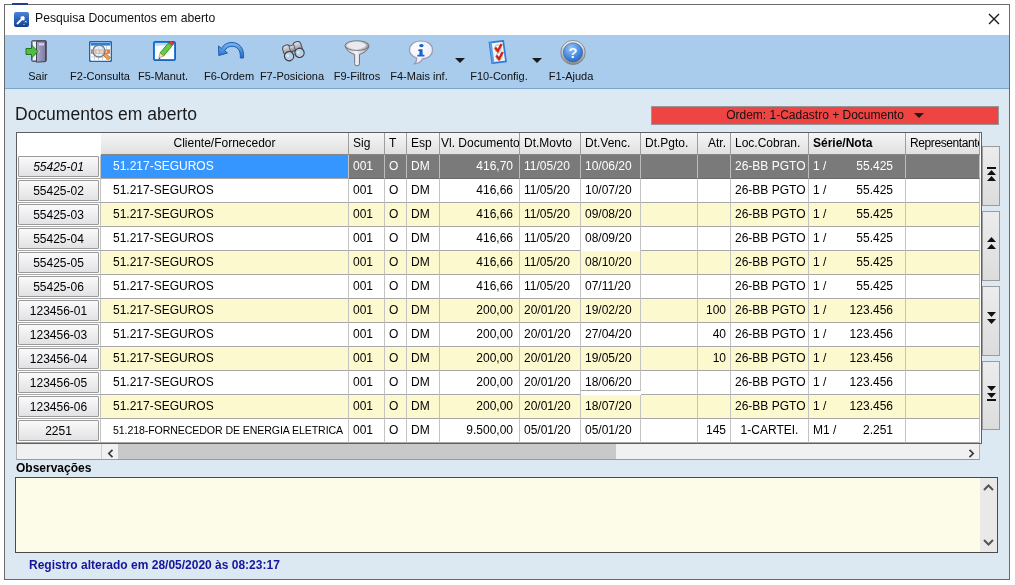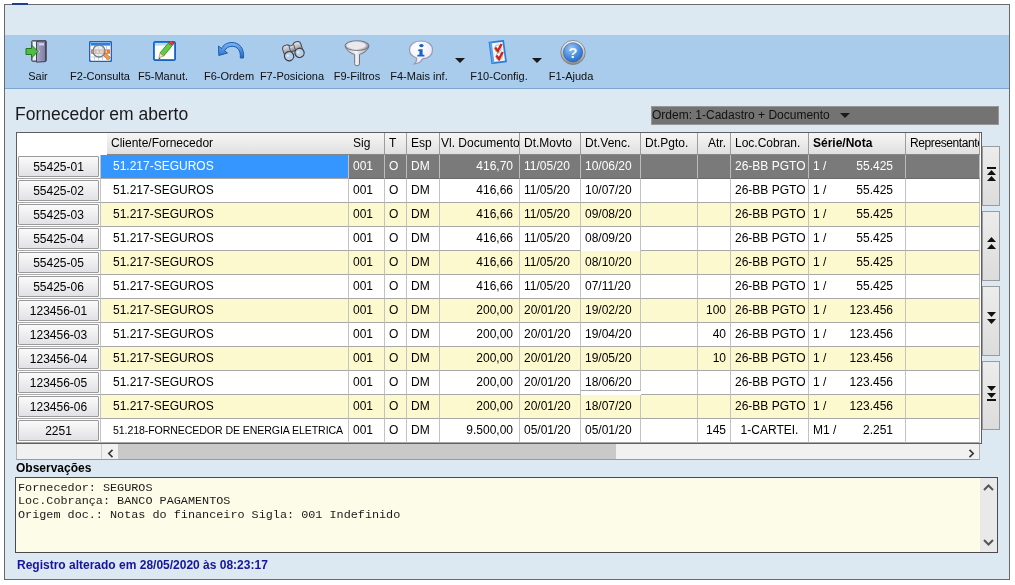--- a/index.html
+++ b/index.html
@@ -6,21 +6,21 @@
 html,body { width:1015px; height:585px; background:#ffffff; font-family:"Liberation Sans", sans-serif; }
 .abs { position:absolute; }
 .win { position:absolute; left:4px; top:4px; width:1006px; height:576px; border:1px solid #6a6a6a; background:#dce8f2; overflow:hidden; }
 .titlebar { position:absolute; left:0; top:0; width:1004px; height:30px; background:#ffffff; }
 .title-txt { position:absolute; left:30px; top:6px; font-size:12.2px; color:#111; }
 .toolbar { position:absolute; left:0; top:30px; width:1004px; height:54px; background:#a9cbec; border-bottom:1px solid #7da6cf; }
 .tlabel { position:absolute; top:35px; font-size:11px; color:#101010; text-align:center; transform:translateX(-50%); white-space:nowrap; }
 .ticon { position:absolute; }
 .ddarrow { position:absolute; width:0; height:0; border-left:5px solid transparent; border-right:5px solid transparent; border-top:5px solid #1a1a1a; }
 .heading { position:absolute; left:10px; top:99px; font-size:17.5px; color:#1a1a1a; }
-.ordem { position:absolute; left:646px; top:101px; width:348px; height:19px; background:#737373; border:1px solid #979797; font-size:12px; color:#111; line-height:17px; }
+.ordem { position:absolute; left:646px; top:101px; width:348px; height:19px; background:#ef4444; border:1px solid #979797; font-size:12px; color:#111; text-align:center; line-height:17px; }
 .ordem .da { display:inline-block; width:0; height:0; border-left:5px solid transparent; border-right:5px solid transparent; border-top:5px solid #1a1a1a; margin-left:10px; vertical-align:middle; }
 
 
 .grid { position:absolute; left:11px; top:127px; width:966px; height:312px; border:1px solid #5f5f5f; background:#fff; overflow:hidden; }
 .cell { position:absolute; overflow:hidden; white-space:nowrap; font-size:12px; color:#000; line-height:23px; border-right:1px solid #c3c3c3; border-bottom:1px solid #a8a8a8; padding:0 4px; }
 .hcell { position:absolute; overflow:hidden; white-space:nowrap; font-size:12px; color:#000; line-height:21px; background:linear-gradient(#f6f6f6,#e0e0e0); border-right:1px solid #9d9d9d; border-bottom:1px solid #868686; padding:0 4px; }
 .cell.y { background:#fcf9cf; }
 .cell.w { background:#ffffff; }
 .cell.sel { background:#7a7a7a; color:#fff; border-right-color:#bcbcbc; border-bottom-color:#6a6a6a; }
 .cell.selcli { background:#3596ff; color:#fff; }
@@ -33,27 +33,44 @@
 
 .navbtn { position:absolute; left:977px; width:18px; background:linear-gradient(#ececec,#dcdcdc); border:1px solid #9b9b9b; }
 
 .hscroll { position:absolute; left:11px; top:439px; width:964px; height:16px; background:#f1f1f1; border-left:1px solid #b0b0b0; border-right:1px solid #b0b0b0; border-bottom:1px solid #9a9a9a; }
 .hs-btn { position:absolute; top:0; width:16px; height:15px; color:#333; text-align:center; }
 .hs-thumb { position:absolute; left:101px; top:0px; width:498px; height:15px; background:#c9c9c9; }
 .obs-label { position:absolute; left:11px; top:456px; font-size:12px; font-weight:bold; color:#000; }
 .obsbox { position:absolute; left:10px; top:472px; width:983px; height:76px; background:#fdfce8; border:1px solid #4a4a4a; }
 .obstext { position:absolute; left:2px; top:4px; font-family:"Liberation Mono", monospace; font-size:11.8px; color:#1a1a1a; line-height:13.3px; white-space:pre; }
 .vscroll { position:absolute; right:0px; top:0px; width:17px; height:74px; background:#e9e9e9; }
-.status { position:absolute; left:12px; top:553px; font-size:12px; font-weight:bold; color:#15159c; }
+.status { position:absolute; left:24px; top:553px; font-size:12px; font-weight:bold; color:#15159c; }
 .navglyph { display:block; margin:0 auto; }
 </style>
 </head>
 <body>
 <div style="position:absolute;left:12px;top:3px;width:16px;height:2px;background:#1e3f8f;z-index:5"></div>
 <div class="win">
+  <div class="titlebar">
+    <svg class="abs" style="left:9px;top:7px" width="15" height="15" viewBox="0 0 15 15">
+      <defs>
+          <linearGradient id="tg" x1="0" y1="0" x2="0" y2="1">
+            <stop offset="0" stop-color="#4a84d8"></stop>
+            <stop offset="1" stop-color="#123f8f"></stop>
+          </linearGradient>
+        </defs>
+      <rect x="0" y="0" width="15" height="15" rx="2" fill="url(#tg)"></rect>
+      <path d="M3 12 L10 5 M10 5 l-3.4 0.6 M10 5 l-0.6 3.4" stroke="#fff" stroke-width="1.8" fill="none"></path>
+      <path d="M11 9 l1.4 1.4 M12.4 9 l-1.4 1.4 M9.5 12 l1 1" stroke="#cfe0f5" stroke-width="1" fill="none"></path>
+    </svg>
+    <div class="title-txt">Pesquisa Documentos em aberto</div>
+    <svg class="abs" style="left:983px;top:8px" width="12" height="12" viewBox="0 0 12 12">
+      <path d="M1 1 L11 11 M11 1 L1 11" stroke="#1a1a1a" stroke-width="1.4"></path>
+    </svg>
+  </div>
 
   <div class="toolbar" id="toolbar">
 
     <svg class="ticon" style="left:20px;top:5px" width="24" height="23" viewBox="0 0 24 23">
       <defs>
         <linearGradient id="doorg" x1="0" y1="0" x2="1" y2="0">
             <stop offset="0" stop-color="#a8a8cc"></stop>
             <stop offset="1" stop-color="#7d7da0"></stop>
           </linearGradient>
       </defs>
@@ -179,38 +196,38 @@
       <div class="tlabel" style="left: 95px;">F2-Consulta</div>
       <div class="tlabel" style="left: 158px;">F5-Manut.</div>
       <div class="tlabel" style="left: 224px;">F6-Ordem</div>
       <div class="tlabel" style="left: 287px;">F7-Posiciona</div>
       <div class="tlabel" style="left: 352px;">F9-Filtros</div>
       <div class="tlabel" style="left: 414px;">F4-Mais inf.</div>
       <div class="tlabel" style="left: 494px;">F10-Config.</div>
       <div class="tlabel" style="left: 566px;">F1-Ajuda</div>
     </div>
 
-  <div class="heading">Fornecedor em aberto</div>
+  <div class="heading">Documentos em aberto</div>
   <div class="ordem">Ordem: 1-Cadastro + Documento<span class="da"></span></div>
 
   <div class="grid" id="grid">
       <div class="hcell" style="left:0px;top:0px;width:84px;height:22px;margin-top:39px;">Docto/Dsd/Par</div>
-      <div class="hcell" style="left:90px;top:0px;width:248px;height:22px;">Cliente/Fornecedor</div>
+      <div class="hcell" style="left:84px;top:0px;width:248px;height:22px;text-align:center;">Cliente/Fornecedor</div>
       <div class="hcell" style="left:332px;top:0px;width:36px;height:22px;">Sig</div>
       <div class="hcell" style="left:368px;top:0px;width:22px;height:22px;">T</div>
       <div class="hcell" style="left:390px;top:0px;width:33px;height:22px;">Esp</div>
       <div class="hcell" style="left:423px;top:0px;width:80px;height:22px;text-align:right;padding:0 3px 0 1px;">Vl. Documento</div>
       <div class="hcell" style="left:503px;top:0px;width:61px;height:22px;">Dt.Movto</div>
       <div class="hcell" style="left:564px;top:0px;width:60px;height:22px;">Dt.Venc.</div>
       <div class="hcell" style="left:624px;top:0px;width:57px;height:22px;">Dt.Pgto.</div>
       <div class="hcell" style="left:681px;top:0px;width:33px;height:22px;text-align:right;">Atr.</div>
       <div class="hcell" style="left:714px;top:0px;width:78px;height:22px;">Loc.Cobran.</div>
       <div class="hcell" style="left:792px;top:0px;width:97px;height:22px;font-weight:bold;">Série/Nota</div>
       <div class="hcell" style="left:889px;top:0px;width:74px;height:22px;letter-spacing:-0.4px;">Representante</div>
-      <div class="cell bh" style="left:0px;top:22px;width:84px;height:24px;">
+      <div class="cell bh" style="left:0px;top:22px;width:84px;height:24px;font-style:italic;">
         <div>55425-01</div>
       </div>
       <div class="cell selcli" style="left:84px;top:22px;width:248px;height:24px;padding:0 0 0 12px;">51.217-SEGUROS</div>
       <div class="cell sel" style="left:332px;top:22px;width:36px;height:24px;">001</div>
       <div class="cell sel" style="left:368px;top:22px;width:22px;height:24px;">O</div>
       <div class="cell sel" style="left:390px;top:22px;width:33px;height:24px;">DM</div>
       <div class="cell r sel" style="left:423px;top:22px;width:80px;height:24px;padding-right:6px;">416,70</div>
       <div class="cell sel" style="left:503px;top:22px;width:61px;height:24px;">11/05/20</div>
       <div class="cell sel" style="left:564px;top:22px;width:60px;height:24px;">10/06/20</div>
       <div class="cell sel" style="left:624px;top:22px;width:57px;height:24px;"></div>
@@ -310,21 +327,21 @@
       <div class="cell y" style="left:889px;top:166px;width:74px;height:24px;"></div>
       <div class="cell bh" style="left:0px;top:190px;width:84px;height:24px;">
         <div>123456-03</div>
       </div>
       <div class="cell w" style="left:84px;top:190px;width:248px;height:24px;padding:0 0 0 12px;">51.217-SEGUROS</div>
       <div class="cell w" style="left:332px;top:190px;width:36px;height:24px;">001</div>
       <div class="cell w" style="left:368px;top:190px;width:22px;height:24px;">O</div>
       <div class="cell w" style="left:390px;top:190px;width:33px;height:24px;">DM</div>
       <div class="cell r w" style="left:423px;top:190px;width:80px;height:24px;padding-right:6px;">200,00</div>
       <div class="cell w" style="left:503px;top:190px;width:61px;height:24px;">20/01/20</div>
-      <div class="cell w" style="left:564px;top:190px;width:60px;height:24px;">19/04/20</div>
+      <div class="cell w" style="left:564px;top:190px;width:60px;height:24px;">27/04/20</div>
       <div class="cell w" style="left:624px;top:190px;width:57px;height:24px;"></div>
       <div class="cell r w" style="left:681px;top:190px;width:33px;height:24px;">40</div>
       <div class="cell c w" style="left:714px;top:190px;width:78px;height:24px;">26-BB PGTO</div>
       <div class="cell w" style="left:792px;top:190px;width:97px;height:24px;">1 /<span class="nota">123.456</span></div>
       <div class="cell w" style="left:889px;top:190px;width:74px;height:24px;"></div>
       <div class="cell bh" style="left:0px;top:214px;width:84px;height:24px;">
         <div>123456-04</div>
       </div>
       <div class="cell y" style="left:84px;top:214px;width:248px;height:24px;padding:0 0 0 12px;">51.217-SEGUROS</div>
       <div class="cell y" style="left:332px;top:214px;width:36px;height:24px;">001</div>
@@ -418,23 +435,20 @@
           <path d="M5.5 0.8 L1.8 4.5 L5.5 8.2" fill="none" stroke="#3a3a3a" stroke-width="1.7"></path>
         </svg></div>
     <div class="hs-thumb"></div>
     <div class="hs-btn" style="right:0;"><svg width="7" height="9" viewBox="0 0 7 9" style="margin-top:3px">
           <path d="M1.5 0.8 L5.2 4.5 L1.5 8.2" fill="none" stroke="#3a3a3a" stroke-width="1.7"></path>
         </svg></div>
   </div>
 
   <div class="obs-label">Observações</div>
   <div class="obsbox">
-    <div class="obstext">Fornecedor: SEGUROS
-Loc.Cobrança: BANCO PAGAMENTOS
-Origem doc.: Notas do financeiro Sigla: 001 Indefinido</div>
     <div class="vscroll">
       <svg style="position:absolute;left:3px;top:6px" width="11" height="7" viewBox="0 0 11 7">
           <path d="M1 6 L5.5 1.5 L10 6" fill="none" stroke="#555" stroke-width="2"></path>
         </svg>
       <svg style="position:absolute;left:3px;bottom:6px" width="11" height="7" viewBox="0 0 11 7">
           <path d="M1 1 L5.5 5.5 L10 1" fill="none" stroke="#555" stroke-width="2"></path>
         </svg>
     </div>
   </div>
 

